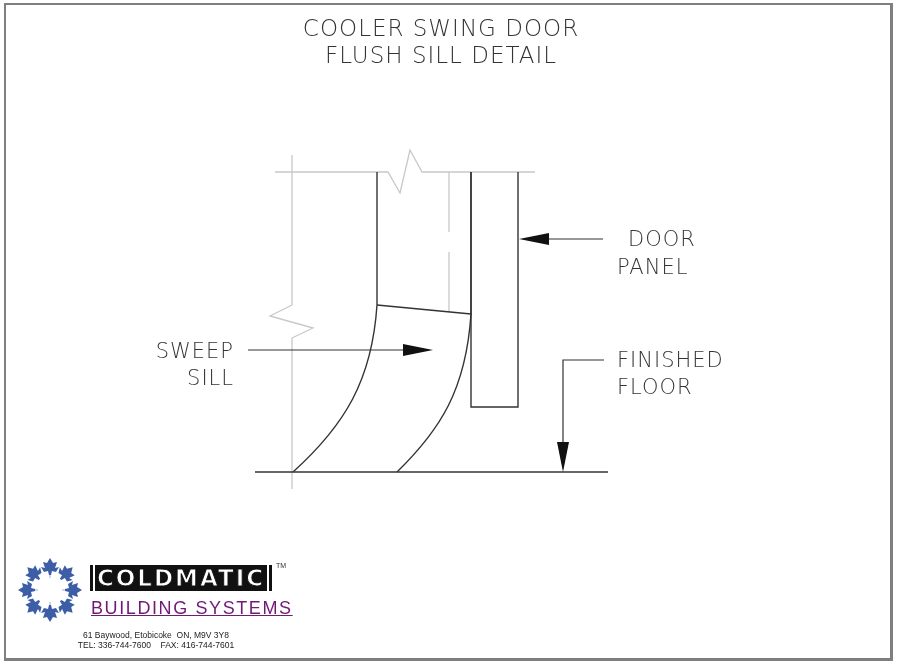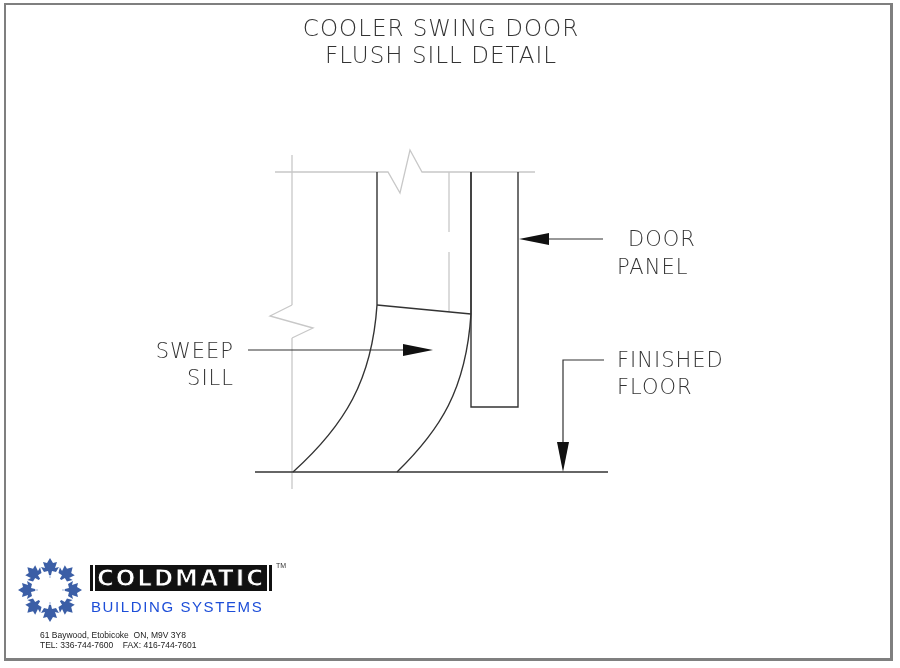--- a/index.html
+++ b/index.html
@@ -8,23 +8,23 @@
     .sheet { position: absolute; left: 4px; top: 3px; width: 889px; height: 658px;
              border: 2px solid #7f7f7f; box-sizing: border-box; border-right-width: 3px; border-bottom-width: 3px; }
     svg.drawing { position: absolute; left: 0; top: 0; }
     .cad-text { font-family: "DejaVu Sans", sans-serif; font-weight: 200; fill: #333; }
     .logo-box { position: absolute; left: 90px; top: 565px; width: 182px; height: 26px;
                 background: #111; display: flex; align-items: center; justify-content: center; }
     .logo-word { color: #fff; font-family: "DejaVu Sans", sans-serif; font-weight: bold;
                  font-size: 23px; letter-spacing: 2px; line-height: 1;
                  -webkit-text-stroke: 1px #111; outline: 2px solid #fff; outline-offset: -4px; padding: 12px 6px; }
     .tm { position: absolute; left: 276px; top: 562px; font-size: 7px; color: #333; font-family: "Liberation Sans", sans-serif; }
-    .logo-sub { position: absolute; left: 91px; top: 598px; font-size: 15px; letter-spacing: 1.6px;
-                color: #1d4ed8; font-family: "Liberation Sans", sans-serif; }
-    .addr { position: absolute; left: 40px; width: 232px; font-size: 8.5px; color: #222;
+    .logo-sub { position: absolute; left: 91px; top: 598px; font-size: 18px; letter-spacing: 1.6px;
+                color: #701a75; font-family: "Liberation Sans", sans-serif; text-decoration: underline; }
+    .addr { position: absolute; left: 40px; width: 232px; text-align: center; font-size: 8.5px; color: #222;
             font-family: "Liberation Sans", sans-serif; white-space: pre; line-height: 10px; }
     .addr1 { top: 630px; }
     .addr2 { top: 640px; }
   </style>
 </head>
 <body>
 
 <div class="sheet"></div>
 
 <svg class="drawing" width="900" height="668" viewBox="0 0 900 668">

